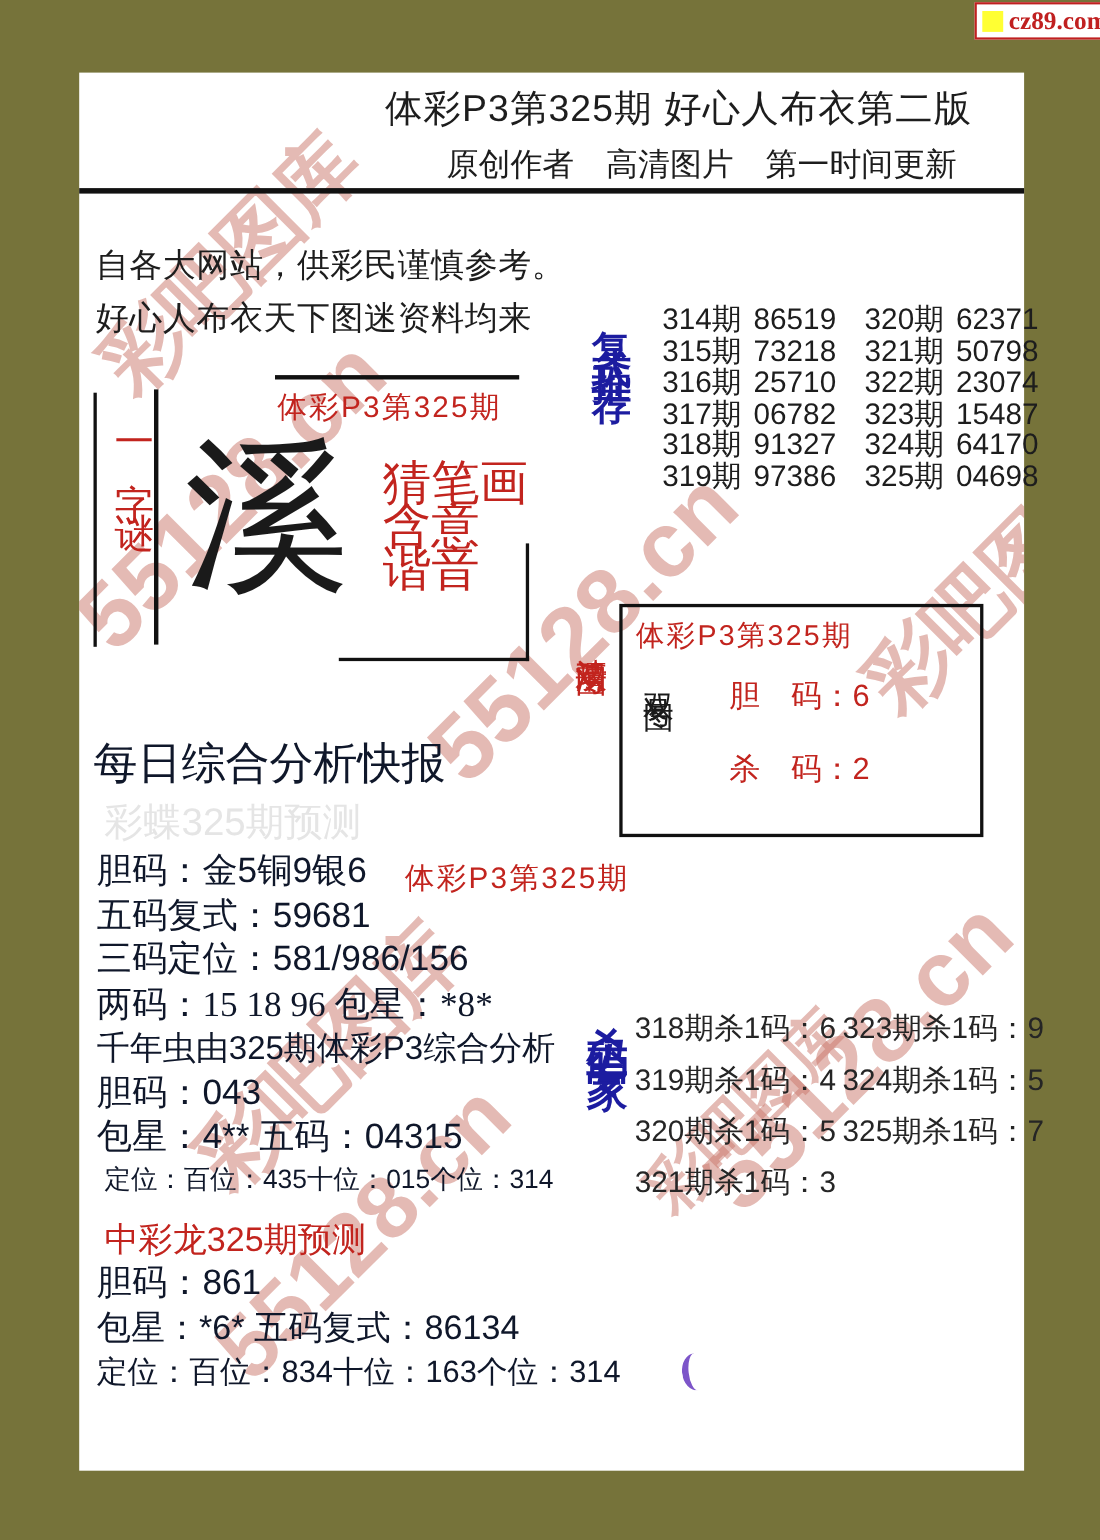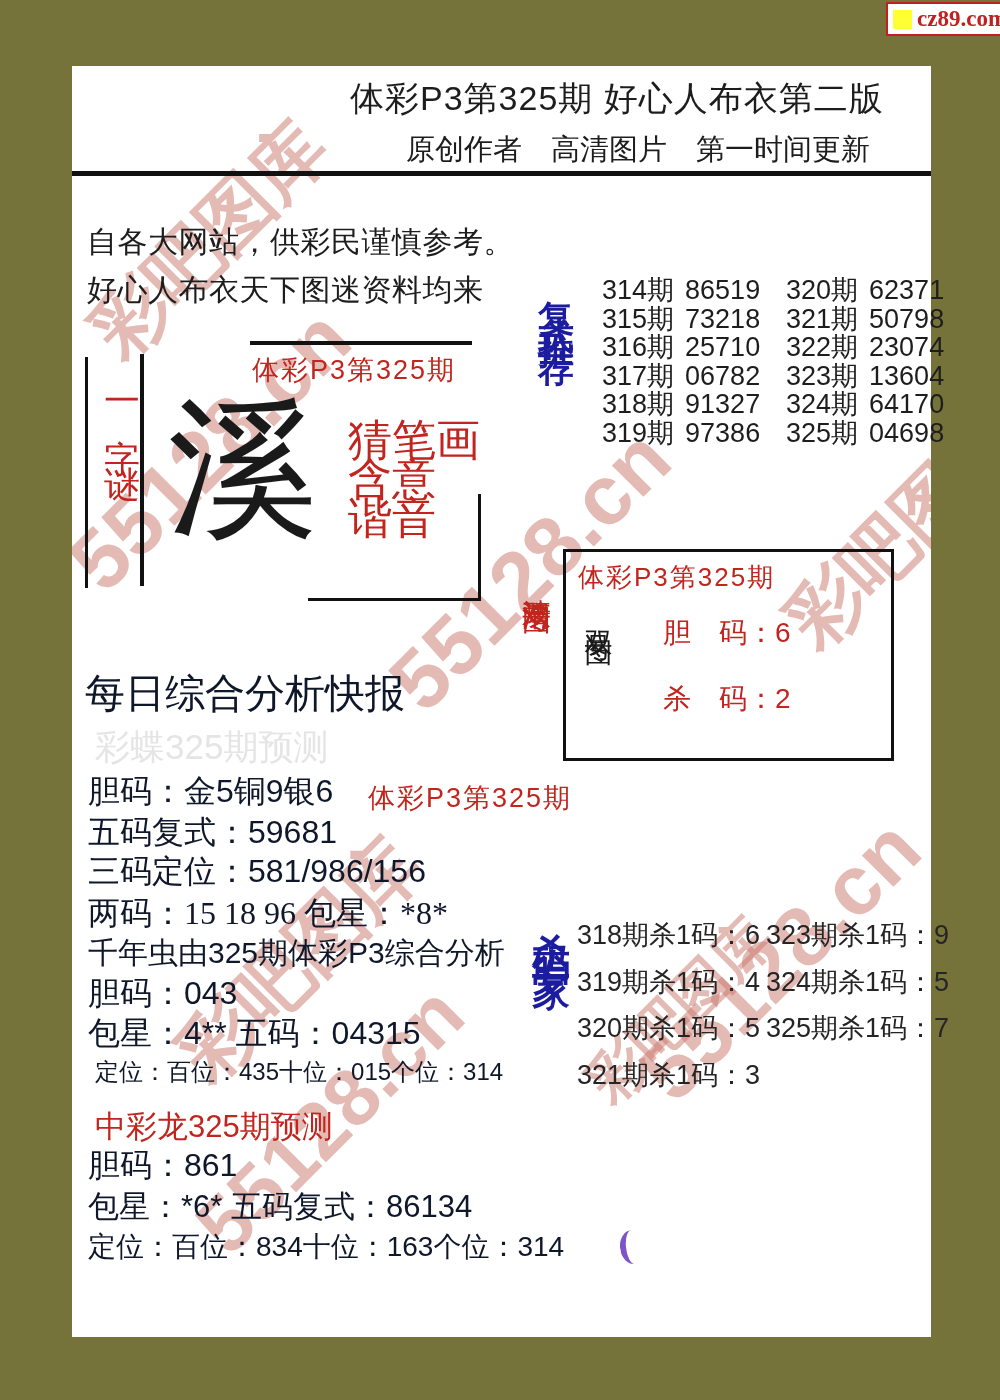--- a/index.html
+++ b/index.html
@@ -78,21 +78,21 @@
     <div><span>315期</span><span class="fv">73218</span></div>
     <div><span>316期</span><span class="fv">25710</span></div>
     <div><span>317期</span><span class="fv">06782</span></div>
     <div><span>318期</span><span class="fv">91327</span></div>
     <div><span>319期</span><span class="fv">97386</span></div>
   </div>
   <div class="abs fushi-col t-black" style="left:786px;top:276px;">
     <div><span>320期</span><span class="fv">62371</span></div>
     <div><span>321期</span><span class="fv">50798</span></div>
     <div><span>322期</span><span class="fv">23074</span></div>
-    <div><span>323期</span><span class="fv">13604</span></div>
+    <div><span>323期</span><span class="fv">15487</span></div>
     <div><span>324期</span><span class="fv">64170</span></div>
     <div><span>325期</span><span class="fv">04698</span></div>
   </div>
 
   <div class="abs line" style="left:85px;top:357px;width:3px;height:231px;"></div>
   <div class="abs vert riddle-label t-red" style="left:97px;top:382px;">一字谜</div>
   <div class="abs line" style="left:140px;top:354px;width:4px;height:232px;"></div>
   <div class="abs line" style="left:250px;top:341px;width:222px;height:4px;"></div>
   <div class="abs riddle-title t-red" style="left:252px;top:352px;">体彩P3第325期</div>
   <div class="abs riddle-char" style="left:168px;top:392px;">溪</div>

